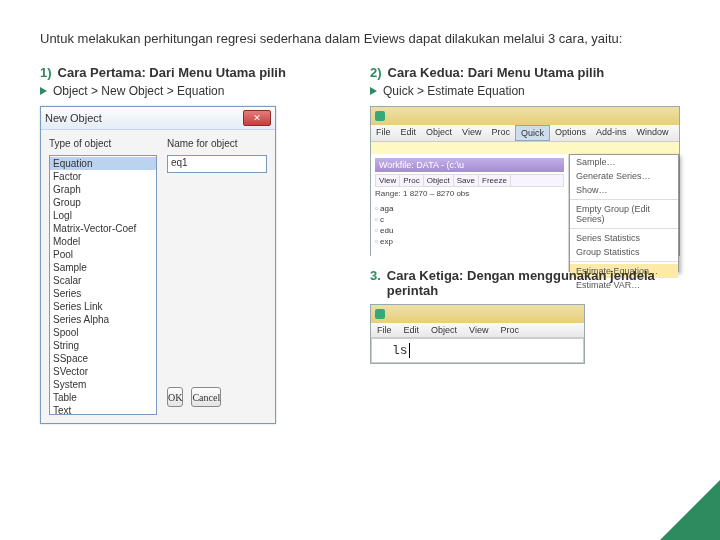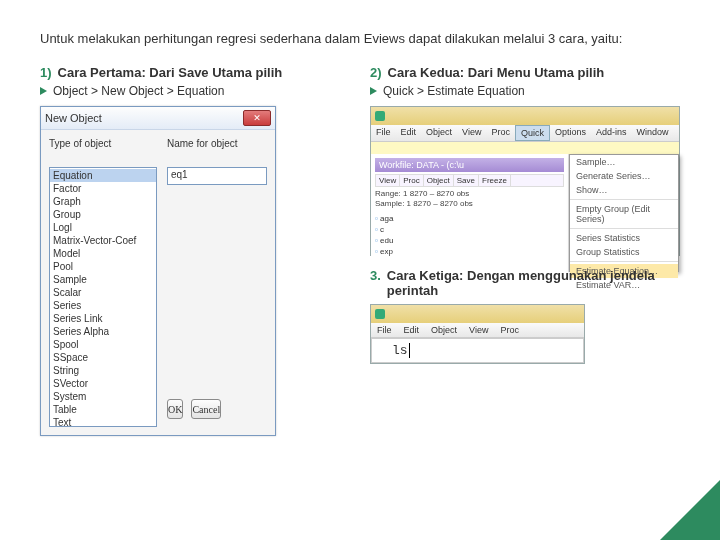--- a/index.html
+++ b/index.html
@@ -53,21 +53,21 @@
     width: 28px; height: 16px;
     background: linear-gradient(#e37b7b,#c93c3c);
     border: 1px solid #8b2b2b;
     border-radius: 2px;
     color: #fff;
     font-size: 9px;
     display: flex; align-items: center; justify-content: center;
   }
   .dlg-body { display: flex; gap: 10px; padding: 8px; }
   .typecol { flex: 1; }
-  .label { font-size: 10px; margin-bottom: 18px; }
+  .label { font-size: 10px; margin-bottom: 6px; }
   .listbox {
     border: 1px solid #7a9ac0;
     background: #fff;
     height: 260px;
     overflow: hidden;
     font-size: 10px;
     line-height: 13px;
     padding: 1px 0;
   }
   .listbox .sel {
@@ -140,21 +140,21 @@
 </head>
 <body>
 
 <div class="intro">Untuk melakukan perhitungan regresi sederhana dalam Eviews dapat dilakukan melalui 3 cara, yaitu:</div>
 
 <div class="cols">
 
   <div class="col">
     <div class="numline">
       <span class="num">1)</span>
-      <span class="bold">Cara Pertama: Dari Save Utama pilih</span>
+      <span class="bold">Cara Pertama: Dari Menu Utama pilih</span>
     </div>
     <div class="sub">
       <span class="bullet"></span>
       <span>Object &gt; New Object &gt; Equation</span>
     </div>
 
     <div class="dlg">
       <div class="dlg-title">
         <span>New Object</span>
         <div class="xbtn">✕</div>
@@ -170,22 +170,22 @@
               <div>Logl</div>
               <div>Matrix-Vector-Coef</div>
               <div>Model</div>
               <div>Pool</div>
               <div>Sample</div>
               <div>Scalar</div>
               <div>Series</div>
               <div>Series Link</div>
               <div>Series Alpha</div>
               <div>Spool</div>
+              <div>String</div>
               <div>SSpace</div>
-              <div>String</div>
               <div>SVector</div>
               <div>System</div>
               <div>Table</div>
               <div>Text</div>
             </div>
         </div>
         <div class="namecol">
           <div class="label">Name for object</div>
           <div class="txtin">eq1</div>
           <div class="btncol">
@@ -230,21 +230,20 @@
         <div class="ev-left">
           <div class="wf-title">Workfile: DATA - (c:\u</div>
           <div class="wf-tools" id="wftools">
               <span>View</span>
               <span>Proc</span>
               <span>Object</span>
               <span>Save</span>
               <span>Freeze</span>
             </div>
           <div class="wf-stat">Range: 1 8270 – 8270 obs</div>
-          <div class="wf-stat">Sample: 1 8270 – 8270 obs</div>
           <div class="wf-items" id="wfitems">
               <div><span>aga</span></div>
               <div><span>c</span></div>
               <div><span>edu</span></div>
               <div><span>exp</span></div>
             </div>
         </div>
         <div class="ev-drop" id="evdrop1">
             <div>Sample…</div>
             <div>Generate Series…</div>

